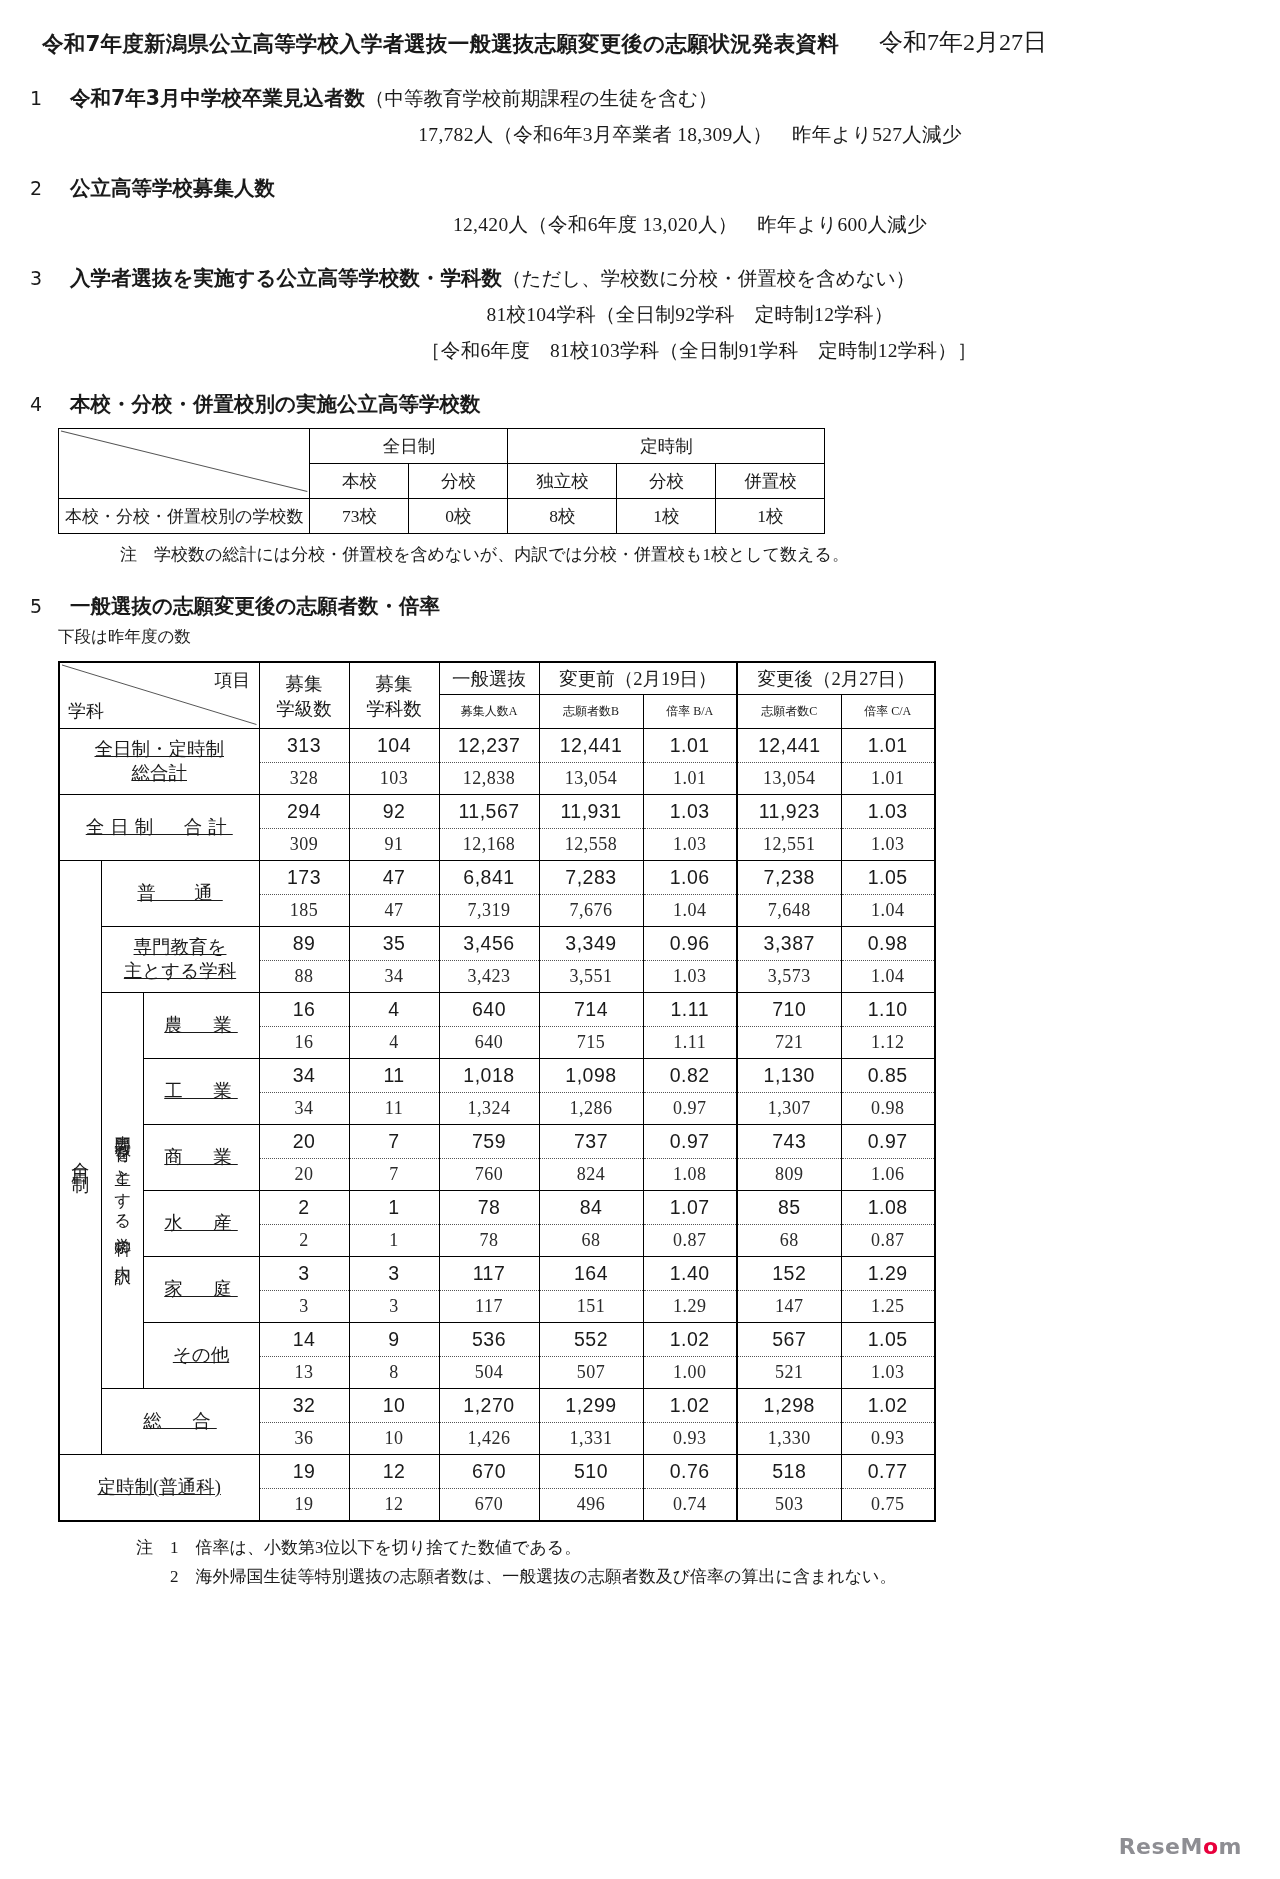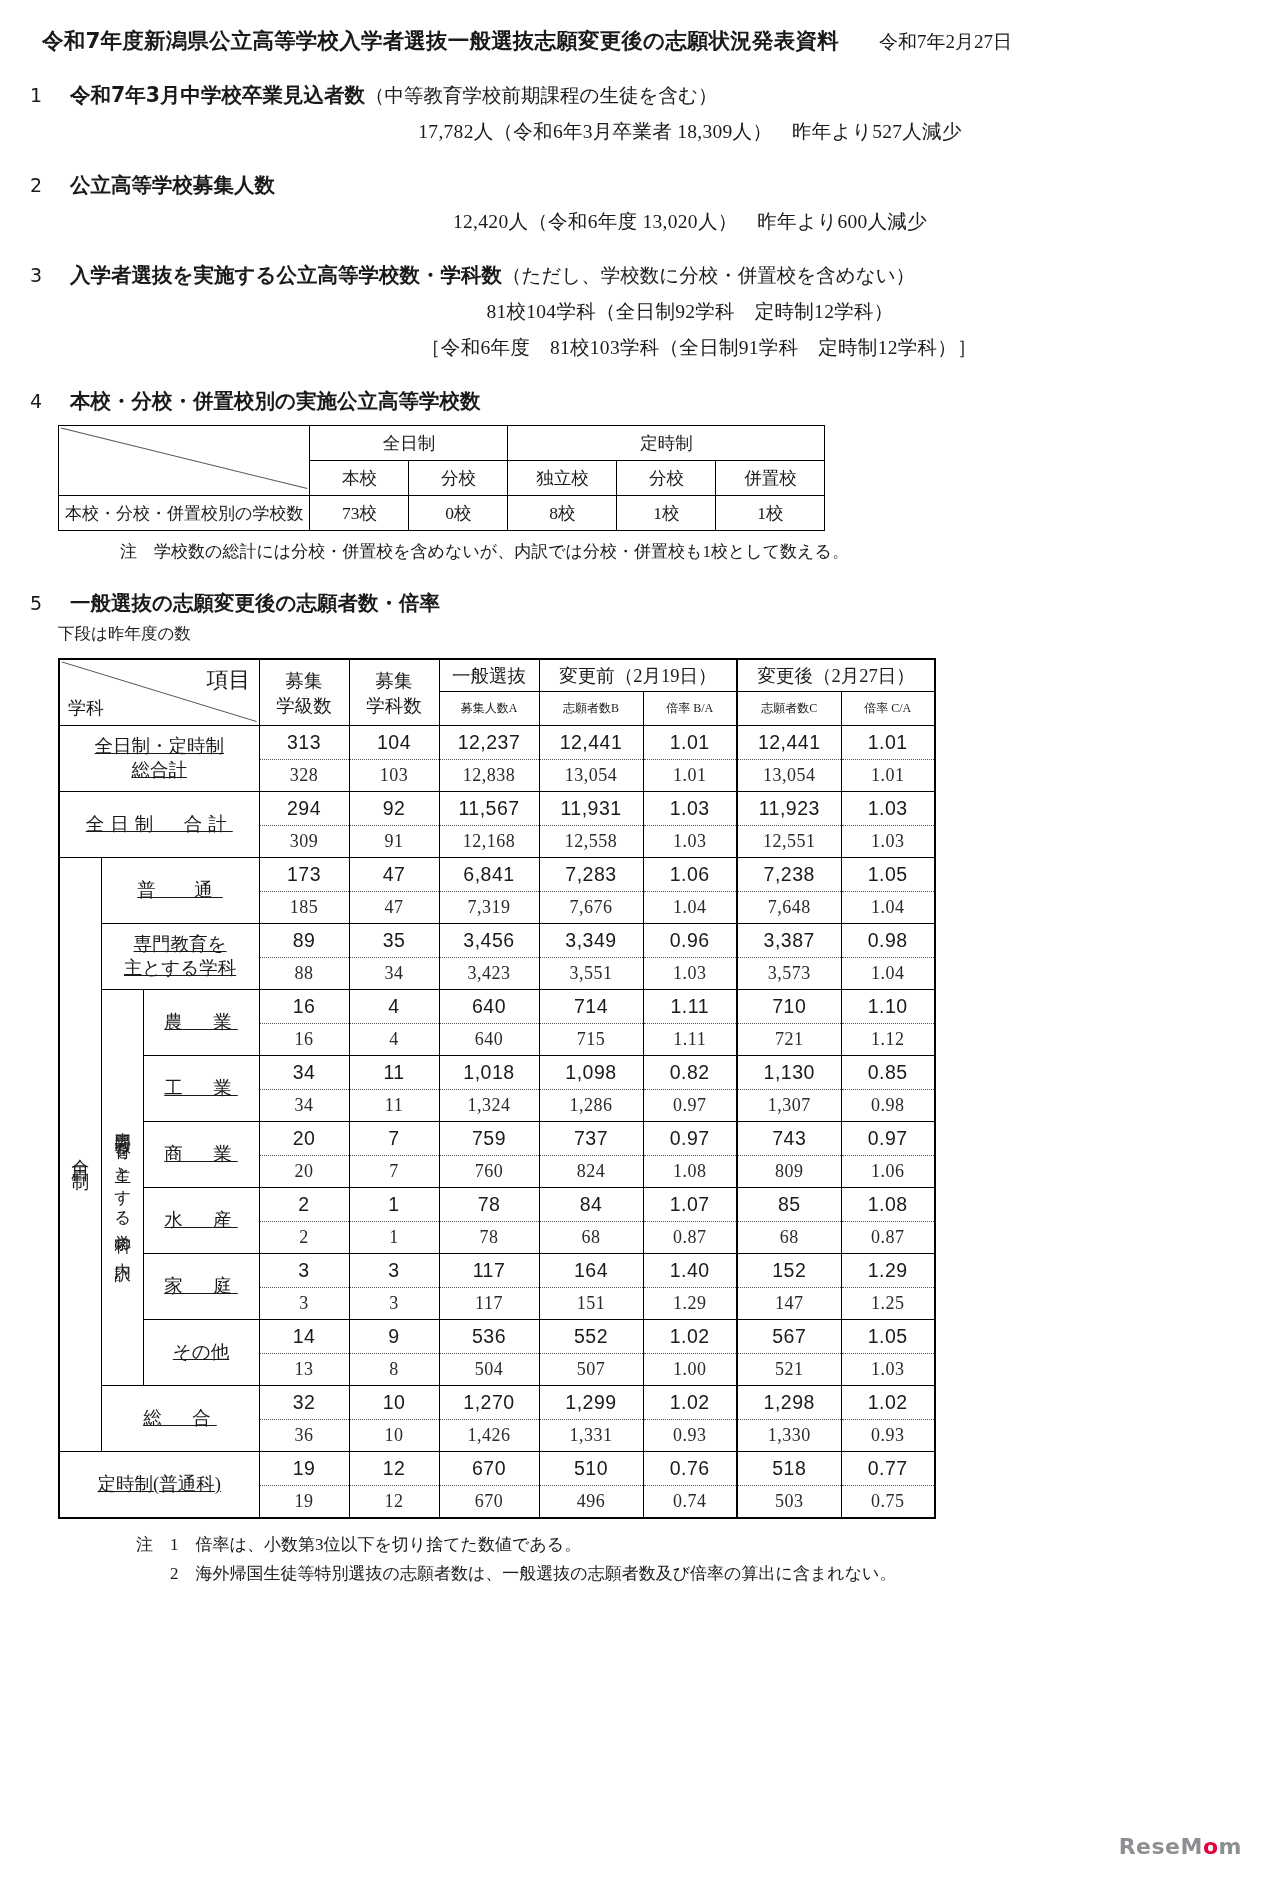--- a/index.html
+++ b/index.html
@@ -30,21 +30,21 @@
     padding: 26px 40px 0 42px;
   }
   .doc-title {
     font-family: "DejaVu Sans", "Liberation Sans", sans-serif;
     font-weight: bold;
     font-size: 21.5px;
     letter-spacing: 0.2px;
     white-space: nowrap;
   }
   .doc-date {
-    font-size: 19px;
+    font-size: 24px;
     margin-left: 40px;
     white-space: nowrap;
   }
 
   
   .section {
     padding-left: 30px;
     margin-top: 26px;
   }
   .sec-heading {
@@ -157,21 +157,21 @@
   .lbl { font-size: 18.5px; line-height: 1.25; text-decoration: underline; }
   .lbl.sp { letter-spacing: 10px; }
   .lbl.sp2 { letter-spacing: 6px; }
 
   
   .hcorner {
     position: relative;
     height: 64px;
     padding: 0;
   }
-  .hcorner .hitem { position: absolute; right: 8px; top: 5px; font-size: 22px; }
+  .hcorner .hitem { position: absolute; right: 8px; top: 5px; font-size: 18px; }
   .hcorner .hsub  { position: absolute; left: 8px; bottom: 5px; font-size: 18px; }
   .hcorner svg { position: absolute; inset: 0; }
   .htop { height: 31px; font-size: 18.5px; }
   .hbot { height: 33px; font-size: 12px; }
   .thick-left { border-left: 2px solid #000 !important; }
 
   .t5-notes { padding-left: 78px; margin-top: 12px; font-size: 17px; line-height: 1.7; }
   .t5-notes .n2 { padding-left: 34px; }
 
   

